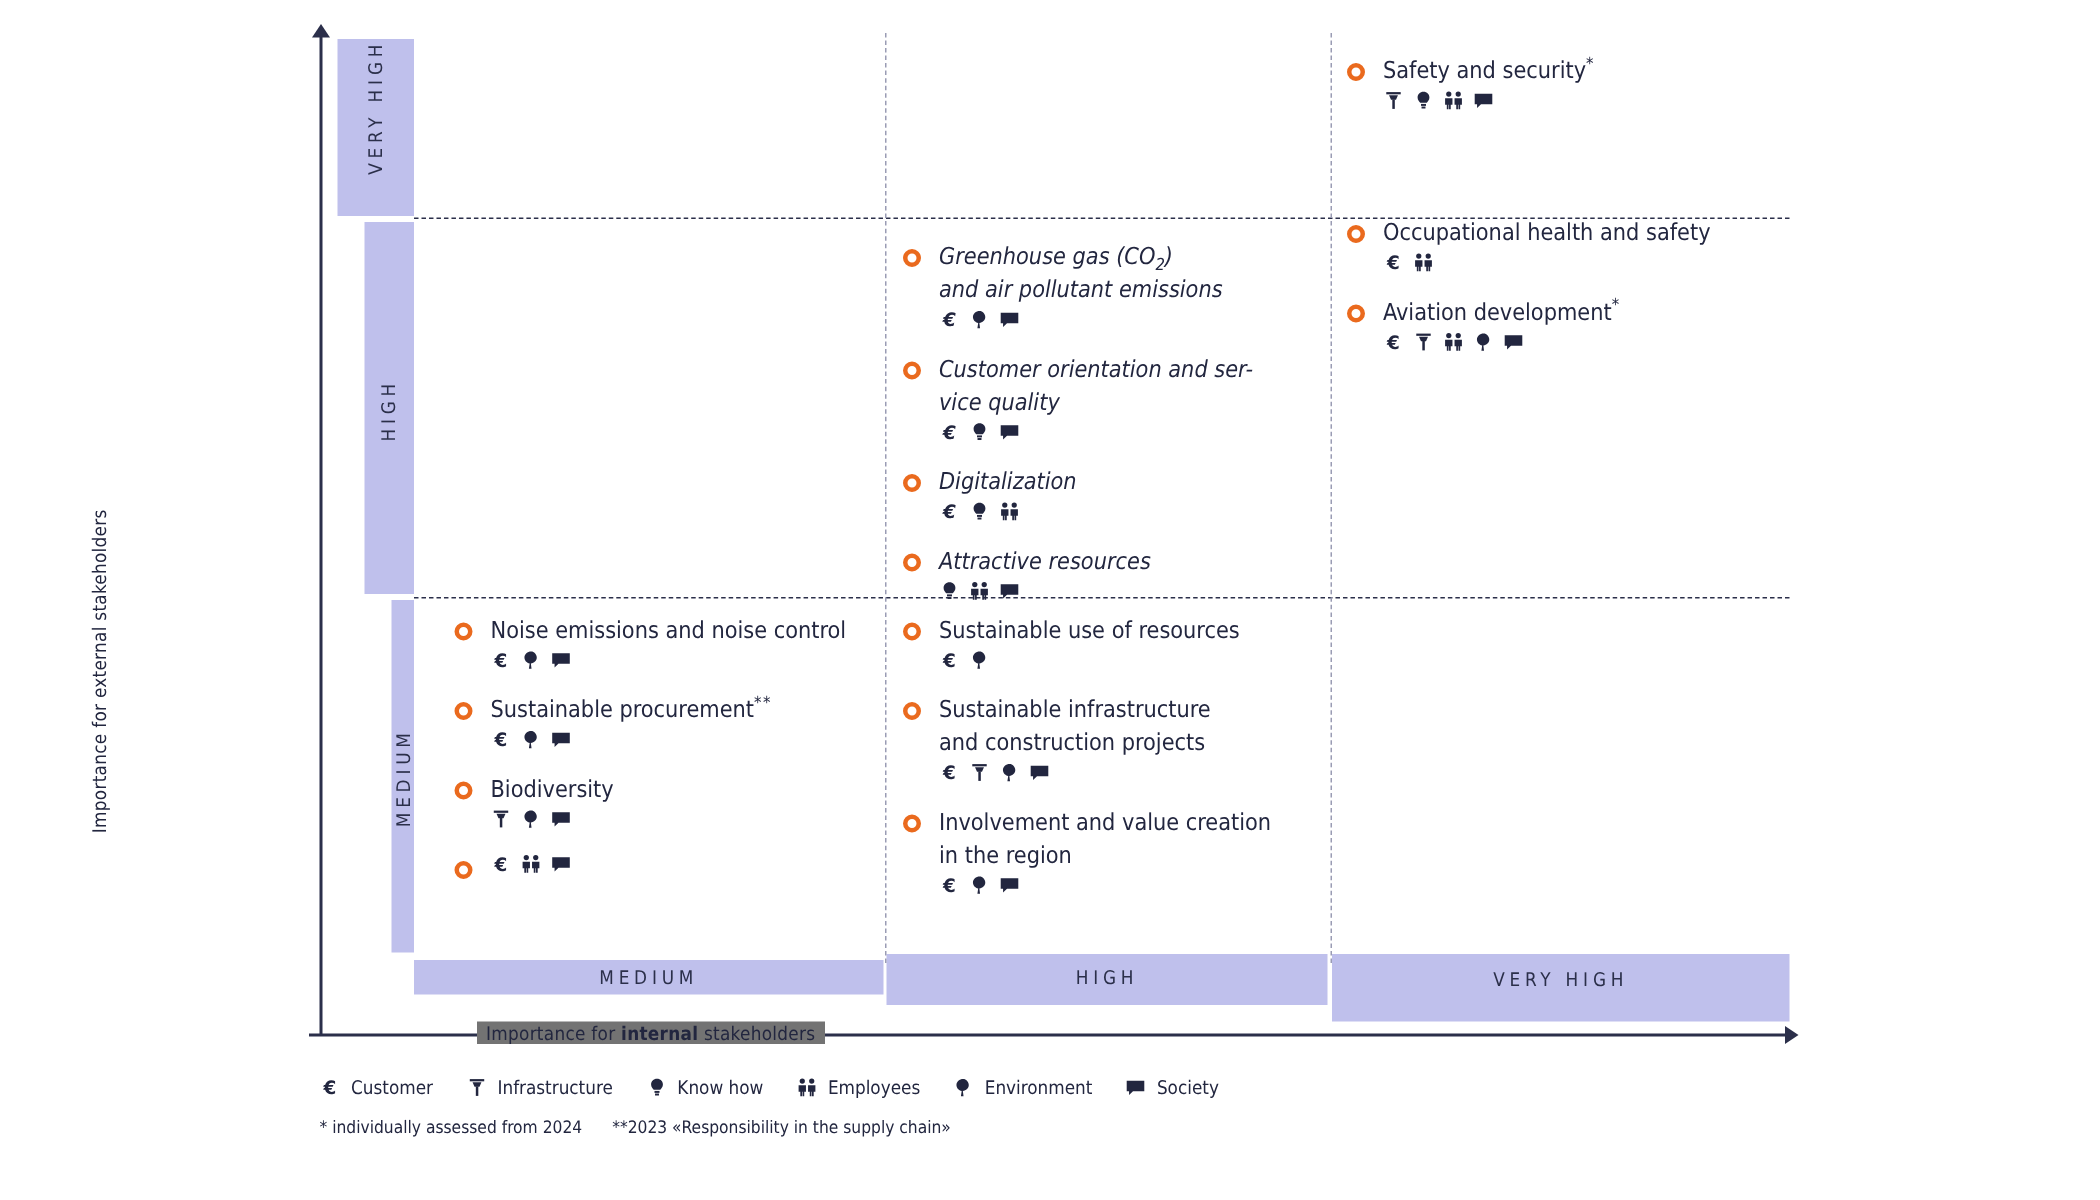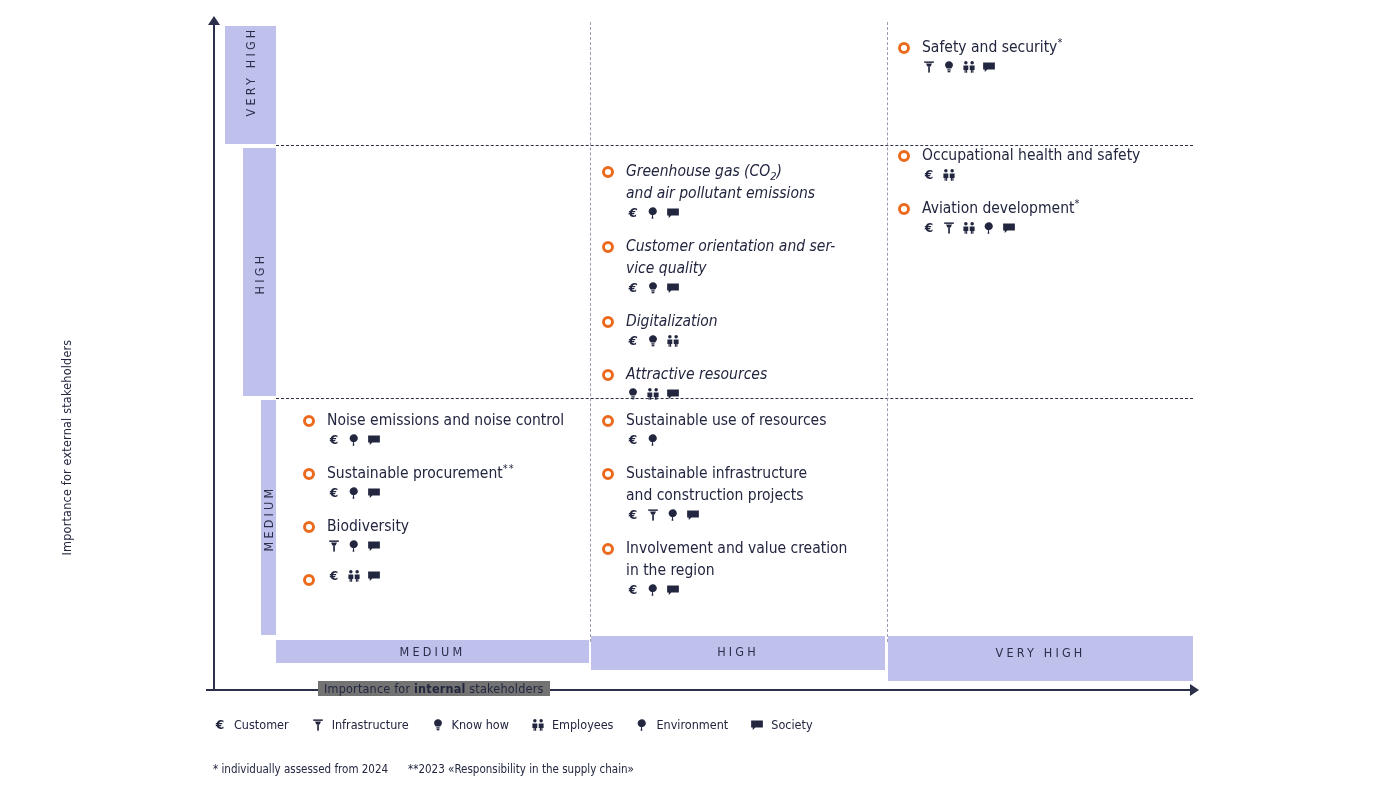--- a/index.html
+++ b/index.html
@@ -103,21 +103,21 @@
   
   .legend{
     position:absolute;left:213px;top:717px;
     display:flex;align-items:center;gap:0px;
   }
   .legend-entry{display:flex;align-items:center;margin-right:22px;}
   .legend-entry svg{display:block;margin-right:7px;}
   .legend-label{font-size:12.5px;color:#22263f;white-space:nowrap;}
   .notes{
     position:absolute;left:213px;top:744px;
-    font-size:11.5px;color:#22263f;display:flex;gap:20px;margin-top:18px;
+    font-size:11.5px;color:#22263f;display:flex;gap:20px;
   }
   .note{white-space:nowrap;}
 </style>
 </head>
 <body>
 
 <div id="matrix">
 
   <div class="axis-line y-axis"></div>
   <div class="y-arrow"></div>

